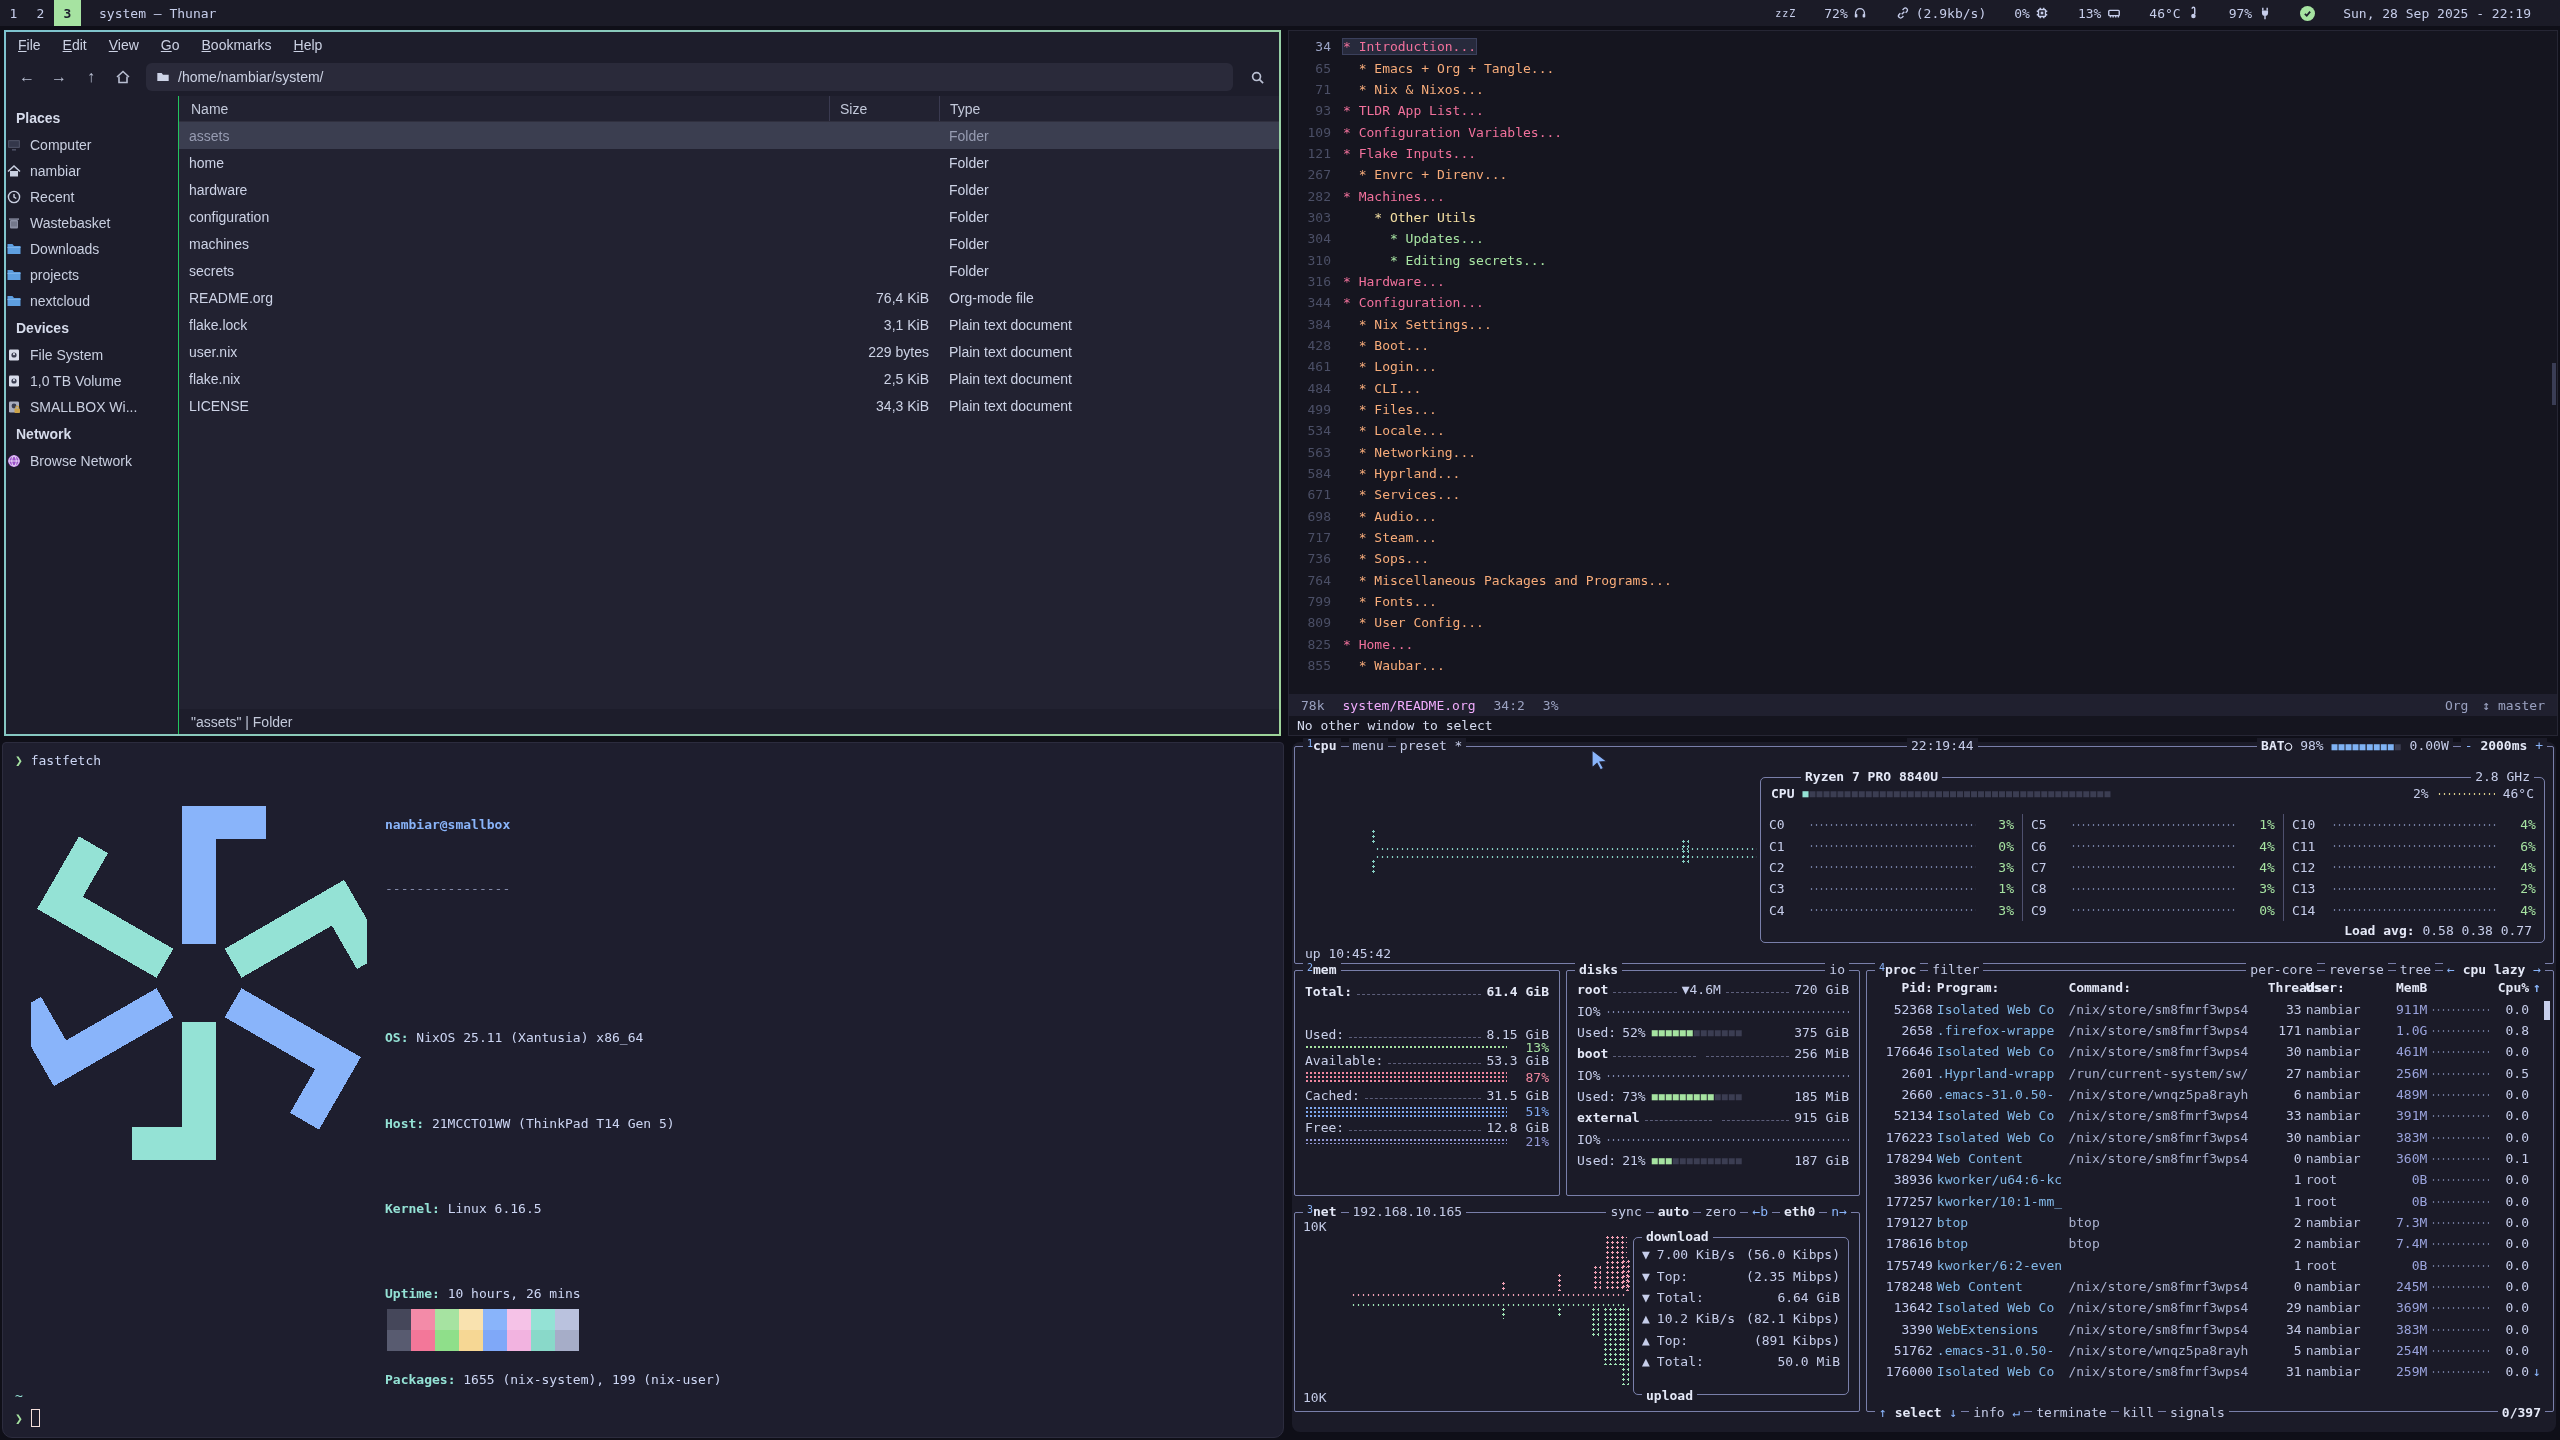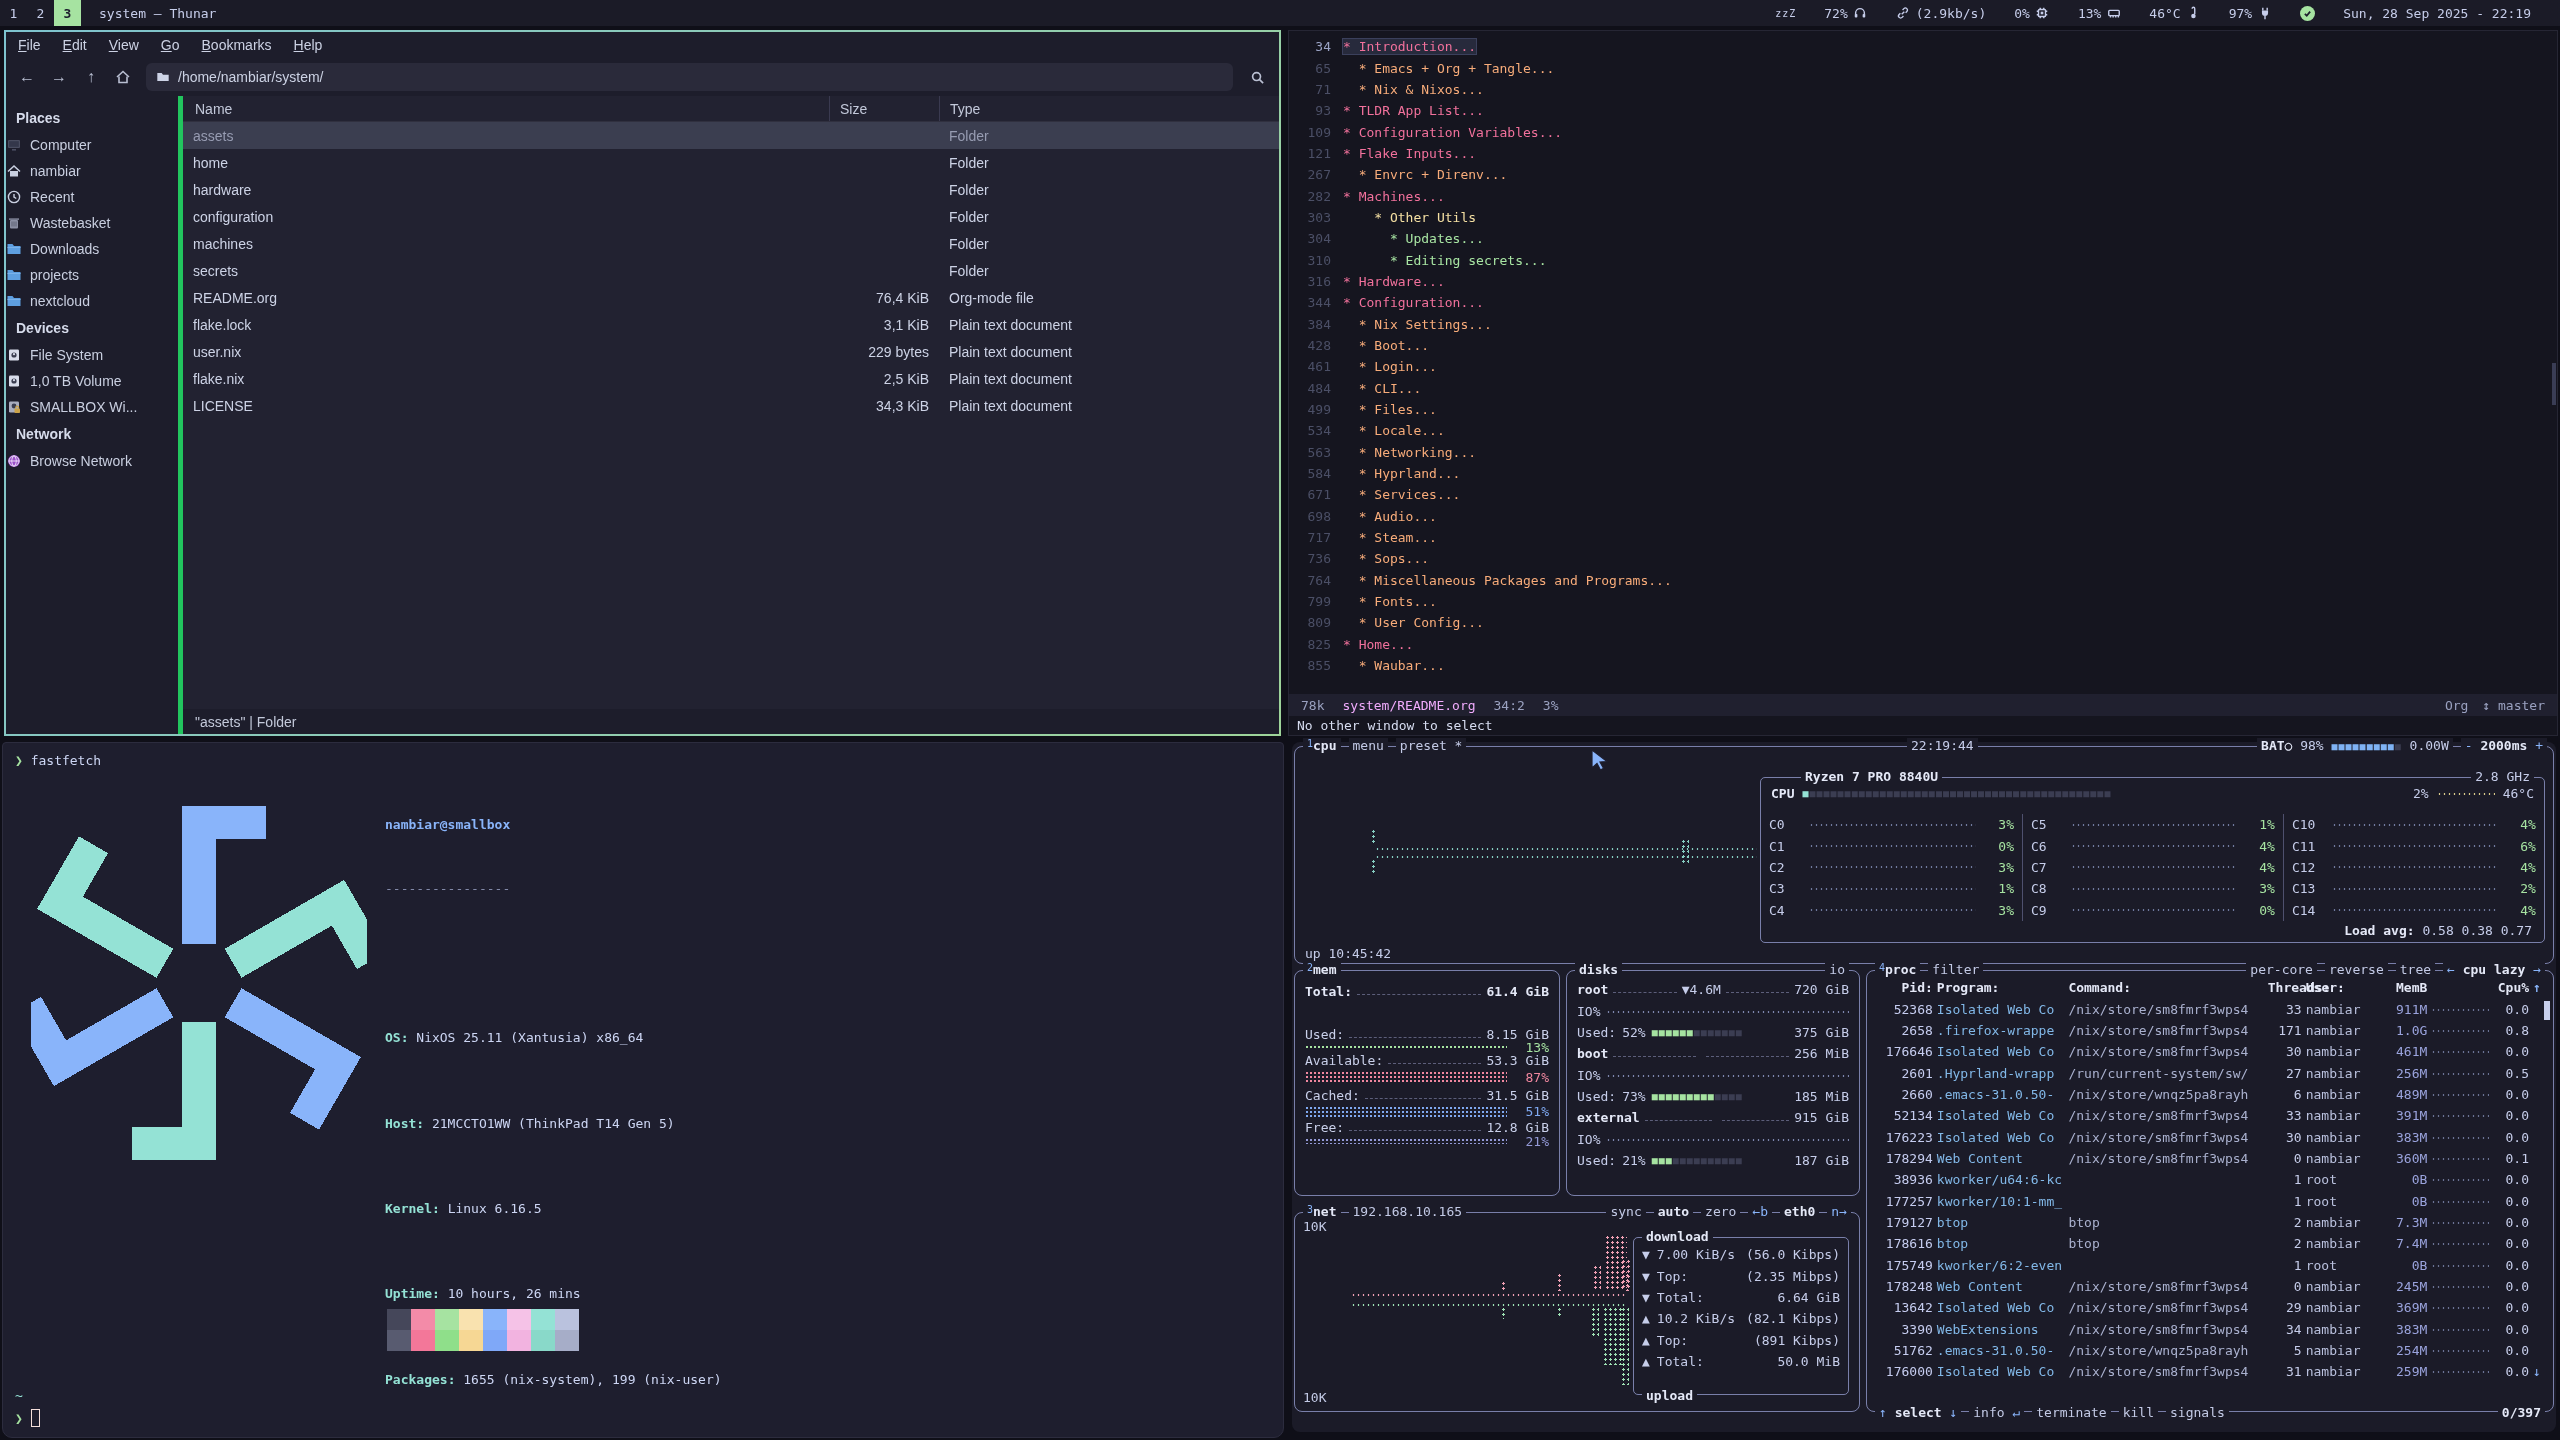--- a/index.html
+++ b/index.html
@@ -39,21 +39,21 @@
   .searchbtn svg{width:15px;height:15px;stroke:#b9bfd2;stroke-width:1.8;fill:none}
   .t-body{flex:1;display:flex;min-height:0}
   .sidebar{width:172px;padding-top:8px;overflow:hidden}
   .sb-title{font-weight:bold;padding:6px 10px;color:#d6dbeb}
   .sb-item{height:26px;display:flex;align-items:center;gap:8px;color:#c9cfe0;cursor:default}
   .sb-item .si{width:16px;height:16px;display:inline-flex;align-items:center;justify-content:center}
   .si svg{width:16px;height:16px}
   .sb-item .si-v{display:none}
   .sb-item.computer .v-computer,.sb-item.home .v-home,.sb-item.recent .v-recent,.sb-item.trash .v-trash,
   .sb-item.folder .v-folder,.sb-item.drive .v-drive,.sb-item.drive-lock .v-drive-lock,.sb-item.network .v-network{display:inline-flex}
-  .filepane{flex:1;background:var(--list);display:flex;flex-direction:column;border-left:5px solid #22c55e}
+  .filepane{flex:1;background:var(--list);display:flex;flex-direction:column;border-left:1px solid #22c55e}
   .colheads{height:26px;display:flex;align-items:center;color:#c3c9da;border-bottom:1px solid #30303f}
   .ch{padding-left:10px;height:100%;display:flex;align-items:center}
   .ch-name{flex:1;padding-left:12px}
   .ch-size{width:110px;border-left:1px solid #3a3a50}
   .ch-type{width:340px;border-left:1px solid #3a3a50}
   .rows{flex:1}
   .frow{height:27px;display:flex;align-items:center;color:#cdd3e6;cursor:default}
   .frow.selected{background:#3b3e50;color:#979cb2}
   .f-name{flex:1;display:flex;align-items:center;gap:9px;padding-left:10px}
   .f-size{width:110px;text-align:right;padding-right:10px}
@@ -87,21 +87,21 @@
   .ffline{height:21.35px}
   .ffkey{color:var(--teal);font-weight:bold}
   .palette{position:absolute;left:384px;top:566px}
   .prow{display:flex}
   .swatch{width:24px;height:21px;display:inline-block}
   .cwd{position:absolute;left:12px;bottom:34px;color:var(--teal)}
   .prompt2{position:absolute;left:12px;bottom:10px;display:flex;align-items:center;gap:8px}
   .cursorblk{width:9px;height:18px;border:1px solid #f5e0dc;display:inline-block}
   
   .btop{position:absolute;left:1292px;top:742px;width:1264px;height:690px;background:#1b1b28;border-radius:8px;font-size:13px;color:#c6cdea}
-  .bbox{position:absolute;border:1px solid rgba(154,161,214,.75);border-radius:8px}
+  .bbox{position:absolute;border:1px solid rgba(154,161,214,.75);border-radius:2px}
   .chiprow{position:absolute;top:-9px;display:flex;gap:8px;align-items:center}
   .chip{background:#1b1b28;padding:0 4px;white-space:nowrap}
   .bnum{color:var(--blue);font-size:10px;vertical-align:top}
   .bname{font-weight:bold;color:#e4e8f7}
   .bbtn{color:#c3cae6}
   .key{color:var(--blue)}
   .strongw{font-weight:bold;color:#e4e8f7}
   .dotline{background-image:radial-gradient(currentColor 1px,transparent 1.2px);background-size:5px 4px}
   .dots-dense{background-image:radial-gradient(currentColor 1.1px,transparent 1.3px);background-size:4px 4px}
   

